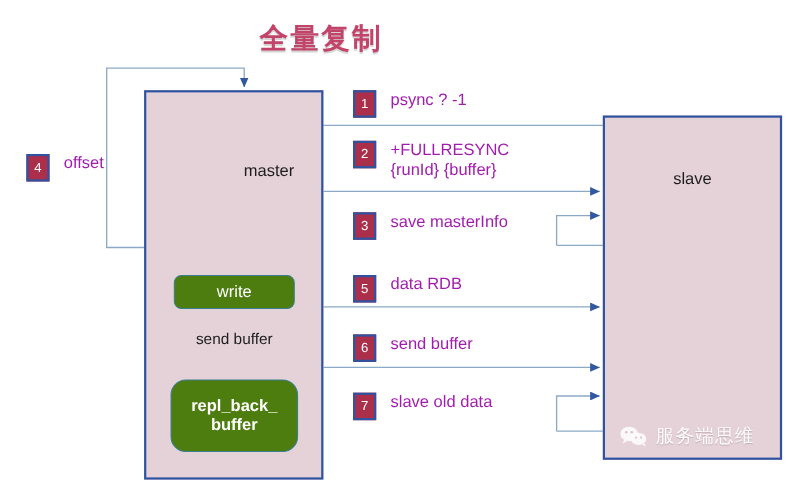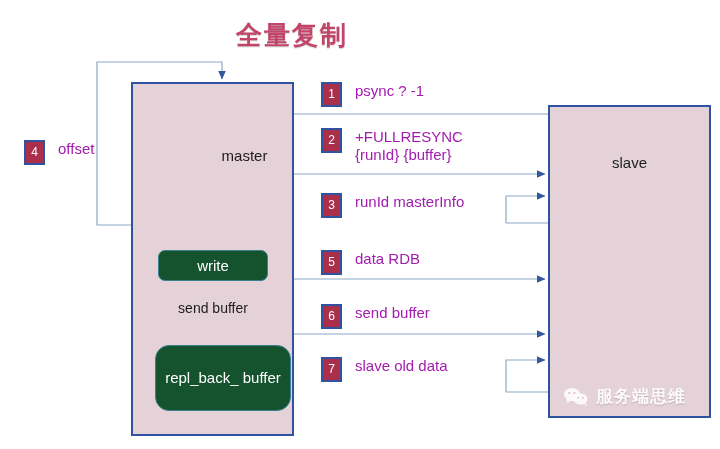--- a/index.html
+++ b/index.html
@@ -43,34 +43,34 @@
     color: #1d1d1d;
   }
   #master-box { left: 131px; top: 82px; width: 163px; height: 354px; }
   #slave-box  { left: 548px; top: 82px; width: 163px; height: 313px; margin-top: 23px; }
   #master-label { top: 63px; padding-left: 32px; }
   #slave-label  { top: 47px; }
 
   
   .green-box {
     position: absolute;
-    background: #14532d;
+    background: #4d7c0f;
     border: 1.5px solid #3a7f8c;
     border-radius: 9px;
     color: #ffffff;
     display: flex;
     align-items: center;
     justify-content: center;
     text-align: center;
     font-size: 15px;
     line-height: 1.15;
     box-sizing: border-box;
   }
   #write-box { left: 158px; top: 250px; width: 110px; height: 31px; border-radius: 7px; }
-  #repl-box  { left: 155px; top: 345px; width: 136px; height: 66px; border-radius: 14px; }
+  #repl-box  { left: 155px; top: 345px; width: 116px; height: 66px; border-radius: 14px; font-weight: bold; }
 
   
   #send-buffer-label {
     position: absolute;
     left: 150px;
     top: 300px;
     width: 126px;
     text-align: center;
     font-size: 14px;
     color: #1d1d1d;
@@ -115,21 +115,21 @@
     left: 563px;
     top: 385px;
     display: flex;
     align-items: center;
     gap: 7px;
     opacity: 0.92;
   }
   #watermark .wm-text {
     font-size: 17px;
     color: #ffffff;
-    font-weight: bold;
+    font-weight: normal;
     letter-spacing: 1px;
     text-shadow: 0 1px 1px rgba(120,90,100,0.35);
   }
   #wm-sub {
     position: absolute;
     left: 588px;
     top: 431px;
     font-size: 7px;
     color: #d6bfc6;
     letter-spacing: 0.5px;
@@ -217,21 +217,21 @@
   </div>
 
   <div class="step-row" id="step2">
     <div class="badge">2</div>
     <div class="step-text">+FULLRESYNC
 {runId} {buffer}</div>
   </div>
 
   <div class="step-row" id="step3">
     <div class="badge">3</div>
-    <div class="step-text">runId masterInfo</div>
+    <div class="step-text">save masterInfo</div>
   </div>
 
   <div class="step-row" id="step4">
     <div class="badge">4</div>
     <div class="step-text">offset</div>
   </div>
 
   <div class="step-row" id="step5">
     <div class="badge">5</div>
     <div class="step-text">data RDB</div>

